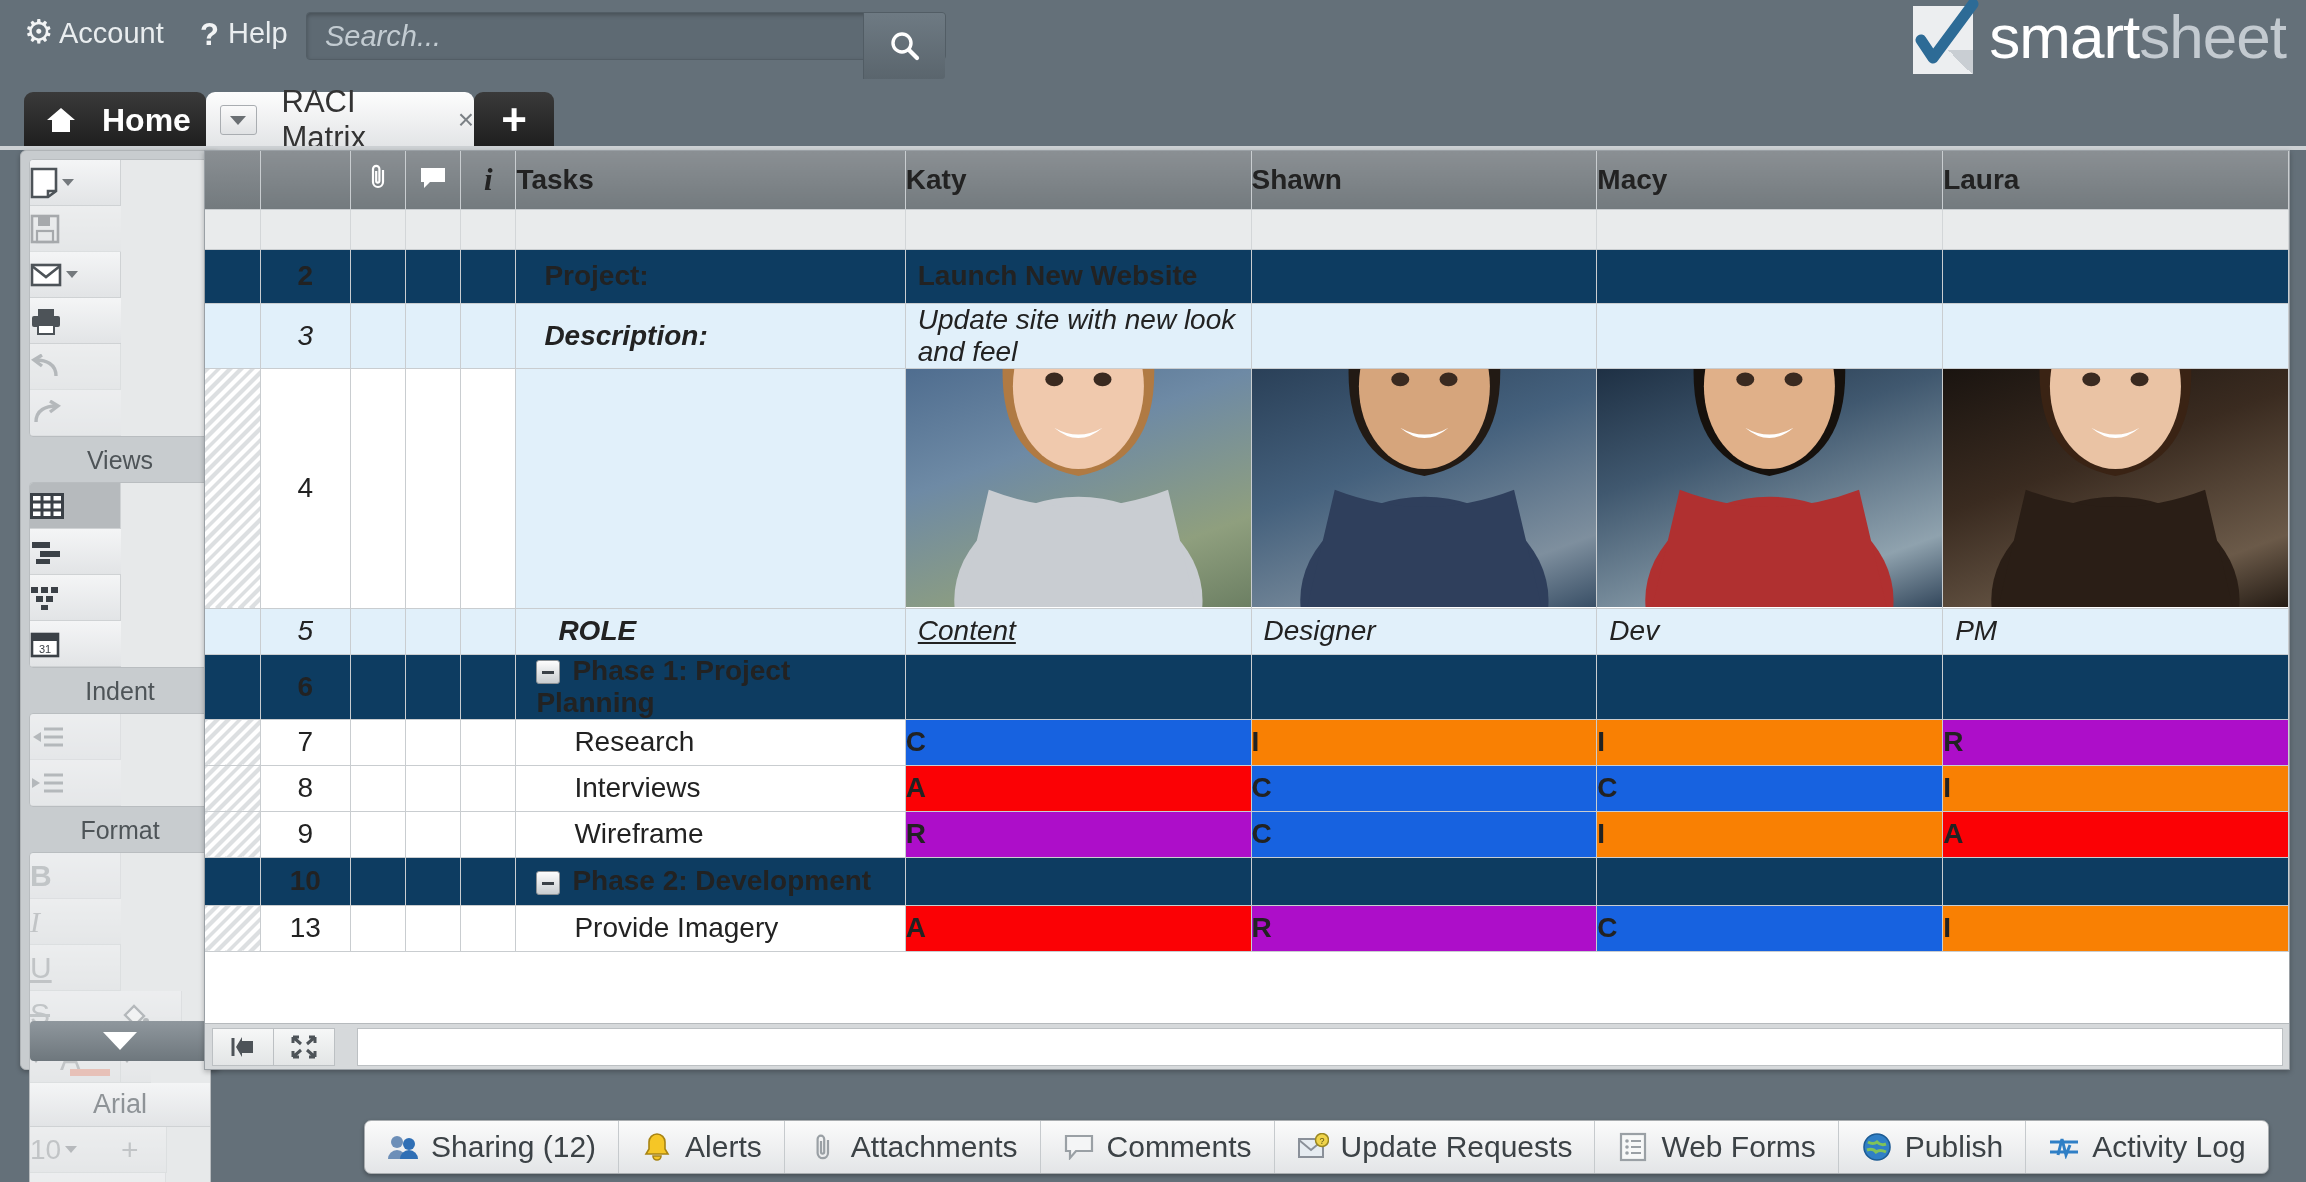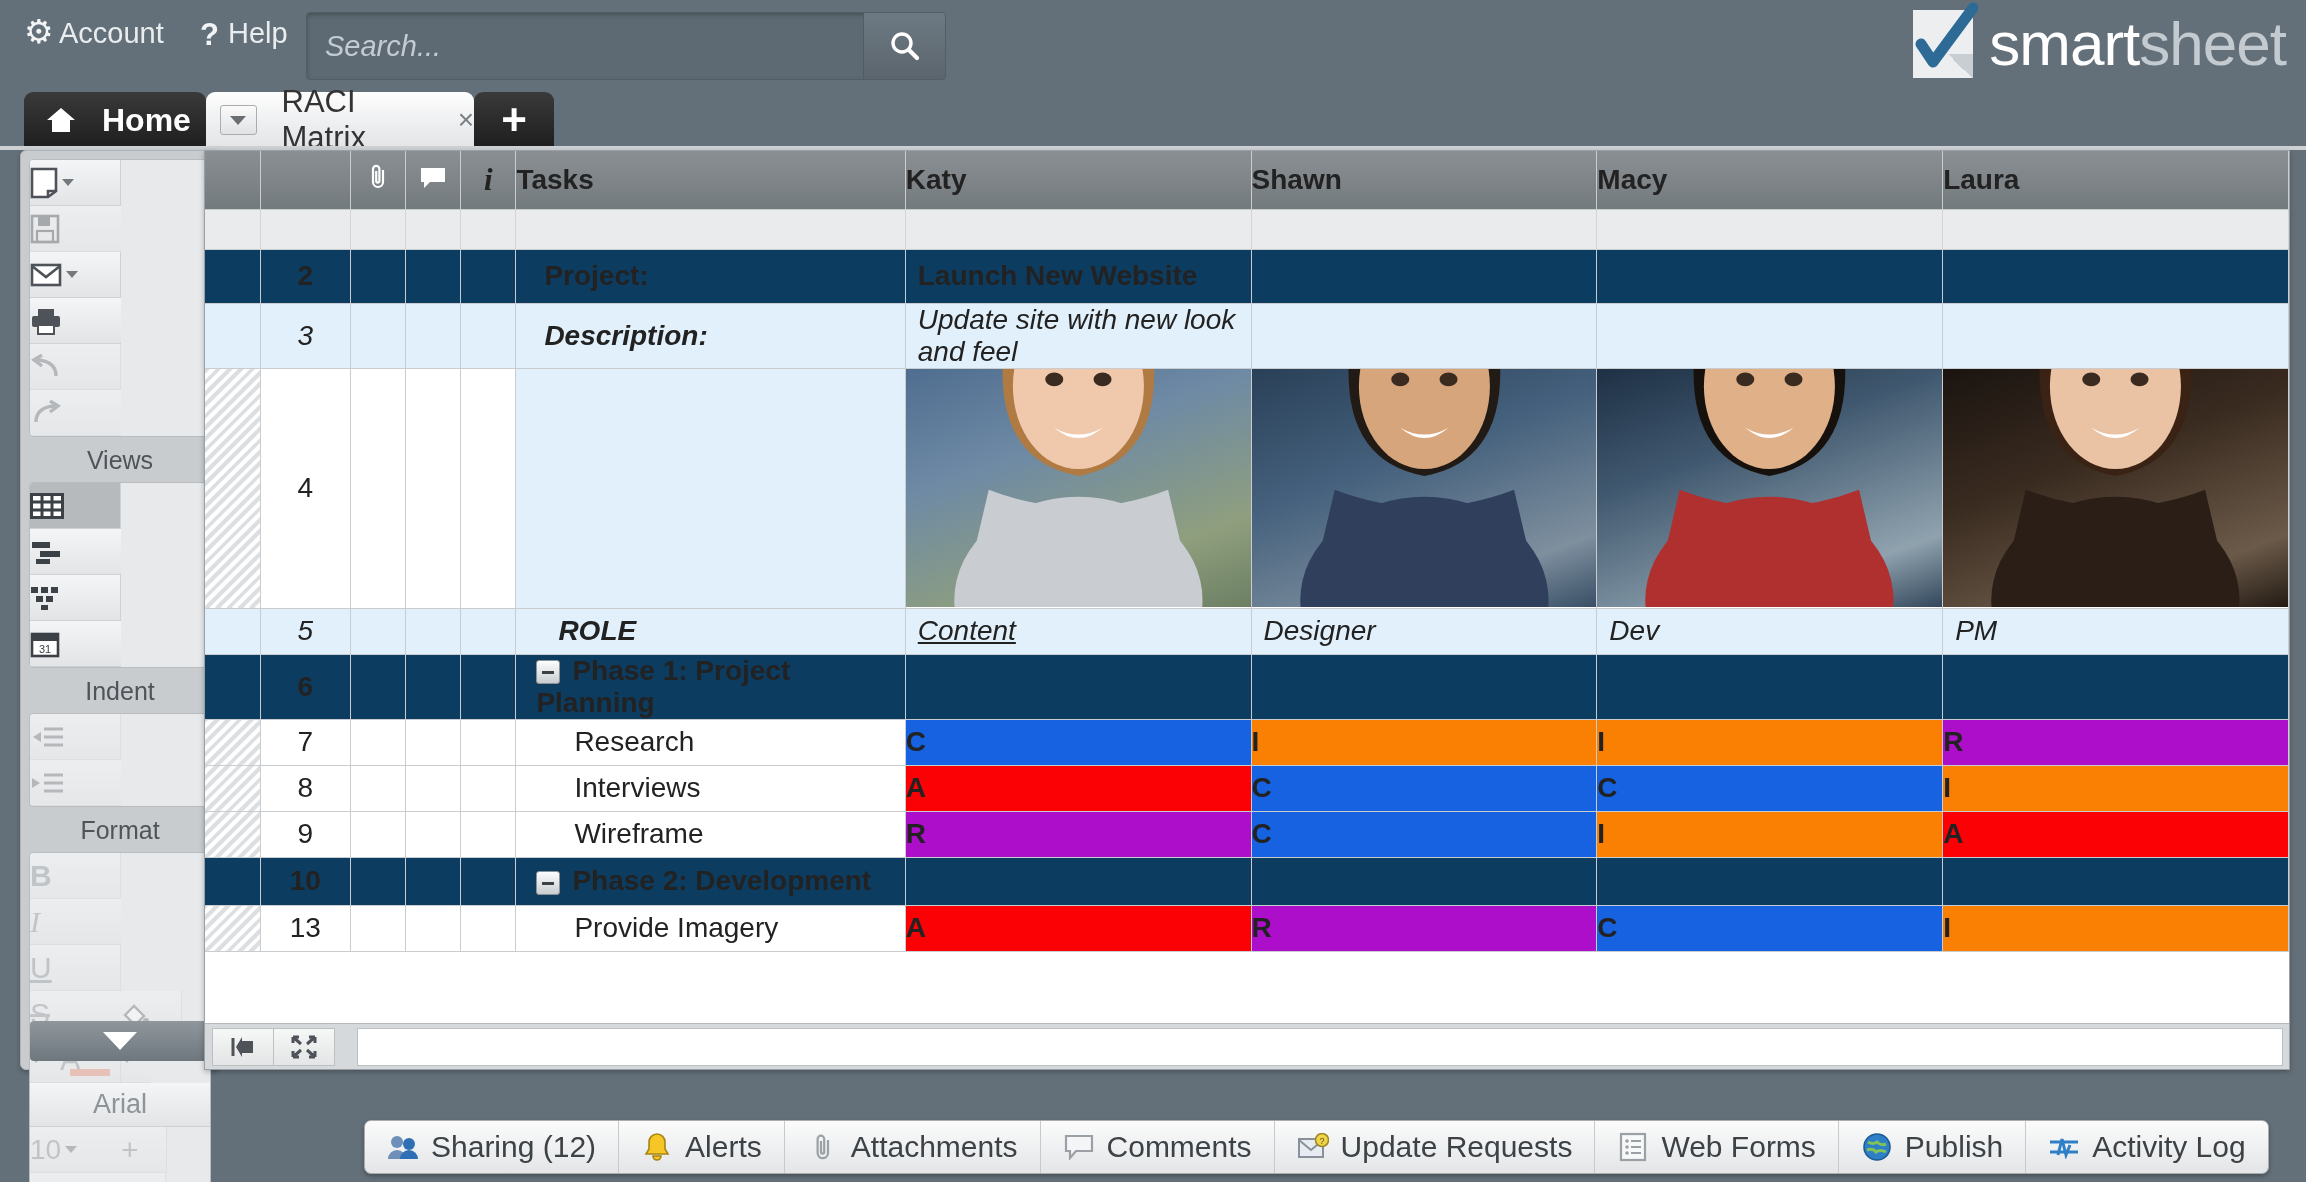--- a/index.html
+++ b/index.html
@@ -12,31 +12,31 @@
 
   
   #topbar{ position:absolute; left:0; top:0; width:2306px; height:92px; background:#647079; }
   .top-link{ position:absolute; display:flex; align-items:flex-start; gap:9px; color:#e9edef; font-size:29px; }
   #acct{ left:24px; top:17px; }
   #help{ left:200px; top:17px; }
   .gear-ic{ width:26px;height:26px; position:relative; display:inline-block; }
   .gear-ic:before{ content:"\2699"; font-size:33px; line-height:26px; color:#f2f4f5; }
   .qm{ font-size:31px; font-weight:bold; color:#f2f4f5; }
 
-  #searchwrap{ position:absolute; left:306px; top:12px; width:640px; height:68px;
+  #searchwrap{ position:absolute; left:306px; top:12px; width:640px; height:48px;
     background:#5e6a73; border:1px solid #525d65; border-radius:4px;
     box-shadow:inset 0 2px 4px rgba(0,0,0,.26); display:flex; }
   #searchinput{ flex:1; background:transparent; border:0; outline:none; padding:0 18px;
     font-family:"Liberation Sans",sans-serif; font-size:29px; font-style:italic; color:#cfd6db; }
   #searchinput::placeholder{ color:#c3ccd2; font-style:italic; }
   #searchbtn{ width:82px; height:66px; background:linear-gradient(#6e7a83,#5a656d);
     border-left:1px solid #515c64; border-radius:0 3px 3px 0; display:flex; align-items:center; justify-content:center; cursor:pointer; }
   #searchbtn svg{ display:block; }
 
-  #logo{ position:absolute; right:20px; top:6px; height:76px; display:flex; align-items:center; gap:16px; }
+  #logo{ position:absolute; right:20px; top:6px; height:76px; display:flex; gap:16px; }
   #logo .mark{ width:60px; height:68px; position:relative; }
   #logo .mark .sheetpaper{ position:absolute; inset:0; background:#eceef0; }
   #logo .mark .fold{ position:absolute; right:0; bottom:0; width:26px; height:24px;
      background:linear-gradient(225deg,#c9ced3 0 50%, #eceef0 50% 100%); }
   #logo .mark svg{ position:absolute; left:-6px; top:-10px; }
   #logo .wordmark{ font-size:62px; letter-spacing:-1px; line-height:1; }
   #logo .w1{ color:#ffffff; }
   #logo .w2{ color:#c3cad0; }
 
   

